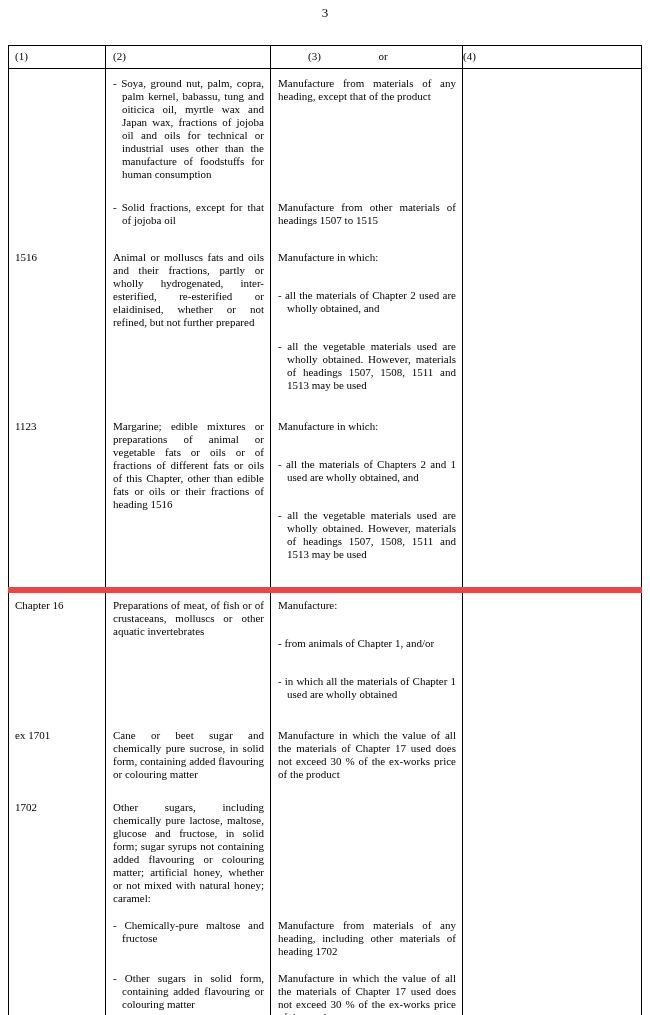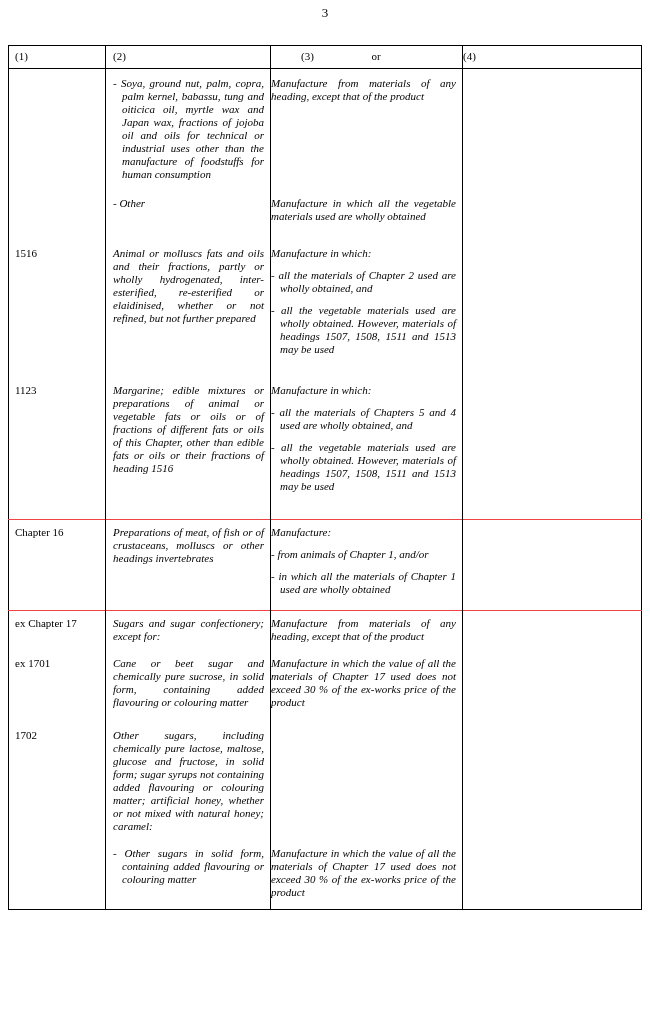--- a/index.html
+++ b/index.html
@@ -36,32 +36,32 @@
   col.w2 { width: 165px; }
   col.w3 { width: 192px; }
   col.w4 { width: 179px; }
   td {
     padding: 0;
     vertical-align: top;
   }
   td.c1, td.c2, td.c3 { border-right: 1px solid #000; }
   td.c1 { padding-left: 6px;  padding-right: 4px; }
   td.c2 { padding-left: 7px;  padding-right: 6px; }
-  td.c3 {  padding-right: 6px; }
+  td.c3 { padding-left: 7px;  padding-right: 6px; }
   tr.hdr td {
     border-bottom: 1px solid #000;
     padding-top: 4px;
     padding-bottom: 5px;
   }
-  tr.sect td { border-top: 1px solid #ef4444; }
+  tr.sect td { border-top: 6px solid #ef4444; }
   .h3a { margin-left: 30px; }
   .h3b { margin-left: 55px; }
-  p { margin: 0; font-style: italic; }
+  p { margin: 0; }
   td.c2 p, td.c3 p { text-align: justify; }
-  td.c2 p + p, td.c3 p + p { margin-top: 9px; }
+  td.c2 p + p, td.c3 p + p { margin-top: 25px; }
   .hang { padding-left: 9px; text-indent: -9px; }
   
   tr.s6  td { padding-top: 6px; }
   tr.s8  td { padding-top: 8px; }
   tr.s14 td { padding-top: 14px; }
   tr.s16 td { padding-top: 16px; }
   tr.s20 td { padding-top: 20px; }
   tr.s24 td { padding-top: 24px; }
   tr.s28 td { padding-top: 28px; }
   
@@ -98,31 +98,31 @@
       <td class="c1"></td>
       <td class="c2">
         <p class="hang">- Soya, ground nut, palm, copra, palm kernel, babassu, tung and oiticica oil, myrtle wax and Japan wax, fractions of jojoba oil and oils for technical or industrial uses other than the manufacture of foodstuffs for human consumption</p>
       </td>
       <td class="c3">
         <p>Manufacture from materials of any heading, except that of the product</p>
       </td>
       <td class="c4"></td>
     </tr>
 
-
-    <tr class="s16">
-      <td class="c1"></td>
-      <td class="c2">
-        <p class="hang">- Other</p>
-      </td>
-      <td class="c3">
-        <p>Manufacture in which all the vegetable materials used are wholly obtained</p>
-      </td>
-      <td class="c4"></td>
-    </tr>
+    <tr class="s20">
+      <td class="c1"></td>
+      <td class="c2">
+        <p class="hang">- Solid fractions, except for that of jojoba oil</p>
+      </td>
+      <td class="c3">
+        <p>Manufacture from other materials of headings 1507 to 1515</p>
+      </td>
+      <td class="c4"></td>
+    </tr>
+
 
     <tr class="s24">
       <td class="c1">1516</td>
       <td class="c2">
         <p>Animal or molluscs fats and oils and their fractions, partly or wholly hydrogenated, inter-esterified, re-esterified or elaidinised, whether or not refined, but not further prepared</p>
       </td>
       <td class="c3">
         <p>Manufacture in which:</p>
         <p class="hang">- all the materials of Chapter 2 used are wholly obtained, and</p>
         <p class="hang">- all the vegetable materials used are wholly obtained. However, materials of headings 1507, 1508, 1511 and 1513 may be used</p>
@@ -130,49 +130,39 @@
       <td class="c4"></td>
     </tr>
 
     <tr class="s28 pbL">
       <td class="c1">1123</td>
       <td class="c2">
         <p>Margarine; edible mixtures or preparations of animal or vegetable fats or oils or of fractions of different fats or oils of this Chapter, other than edible fats or oils or their fractions of heading 1516</p>
       </td>
       <td class="c3">
         <p>Manufacture in which:</p>
-        <p class="hang">- all the materials of Chapters 5 and 4 used are wholly obtained, and</p>
+        <p class="hang">- all the materials of Chapters 2 and 1 used are wholly obtained, and</p>
         <p class="hang">- all the vegetable materials used are wholly obtained. However, materials of headings 1507, 1508, 1511 and 1513 may be used</p>
       </td>
       <td class="c4"></td>
     </tr>
 
     <tr class="sect s6 pbM">
       <td class="c1">Chapter 16</td>
       <td class="c2">
-        <p>Preparations of meat, of fish or of crustaceans, molluscs or other headings invertebrates</p>
+        <p>Preparations of meat, of fish or of crustaceans, molluscs or other aquatic invertebrates</p>
       </td>
       <td class="c3">
         <p>Manufacture:</p>
         <p class="hang">- from animals of Chapter 1, and/or</p>
         <p class="hang">- in which all the materials of Chapter 1 used are wholly obtained</p>
       </td>
       <td class="c4"></td>
     </tr>
 
-    <tr class="sect s6">
-      <td class="c1">ex Chapter 17</td>
-      <td class="c2">
-        <p>Sugars and sugar confectionery; except for:</p>
-      </td>
-      <td class="c3">
-        <p>Manufacture from materials of any heading, except that of the product</p>
-      </td>
-      <td class="c4"></td>
-    </tr>
 
     <tr class="s14">
       <td class="c1">ex 1701</td>
       <td class="c2">
         <p>Cane or beet sugar and chemically pure sucrose, in solid form, containing added flavouring or colouring matter</p>
       </td>
       <td class="c3">
         <p>Manufacture in which the value of all the materials of Chapter 17 used does not exceed 30 % of the ex-works price of the product</p>
       </td>
       <td class="c4"></td>
@@ -180,20 +170,30 @@
 
     <tr class="s20">
       <td class="c1">1702</td>
       <td class="c2">
         <p>Other sugars, including chemically pure lactose, maltose, glucose and fructose, in solid form; sugar syrups not containing added flavouring or colouring matter; artificial honey, whether or not mixed with natural honey; caramel:</p>
       </td>
       <td class="c3"></td>
       <td class="c4"></td>
     </tr>
 
+    <tr class="s14">
+      <td class="c1"></td>
+      <td class="c2">
+        <p class="hang">- Chemically-pure maltose and fructose</p>
+      </td>
+      <td class="c3">
+        <p>Manufacture from materials of any heading, including other materials of heading 1702</p>
+      </td>
+      <td class="c4"></td>
+    </tr>
 
     <tr class="s14 pbS">
       <td class="c1"></td>
       <td class="c2">
         <p class="hang">- Other sugars in solid form, containing added flavouring or colouring matter</p>
       </td>
       <td class="c3">
         <p>Manufacture in which the value of all the materials of Chapter 17 used does not exceed 30 % of the ex-works price of the product</p>
       </td>
       <td class="c4"></td>

